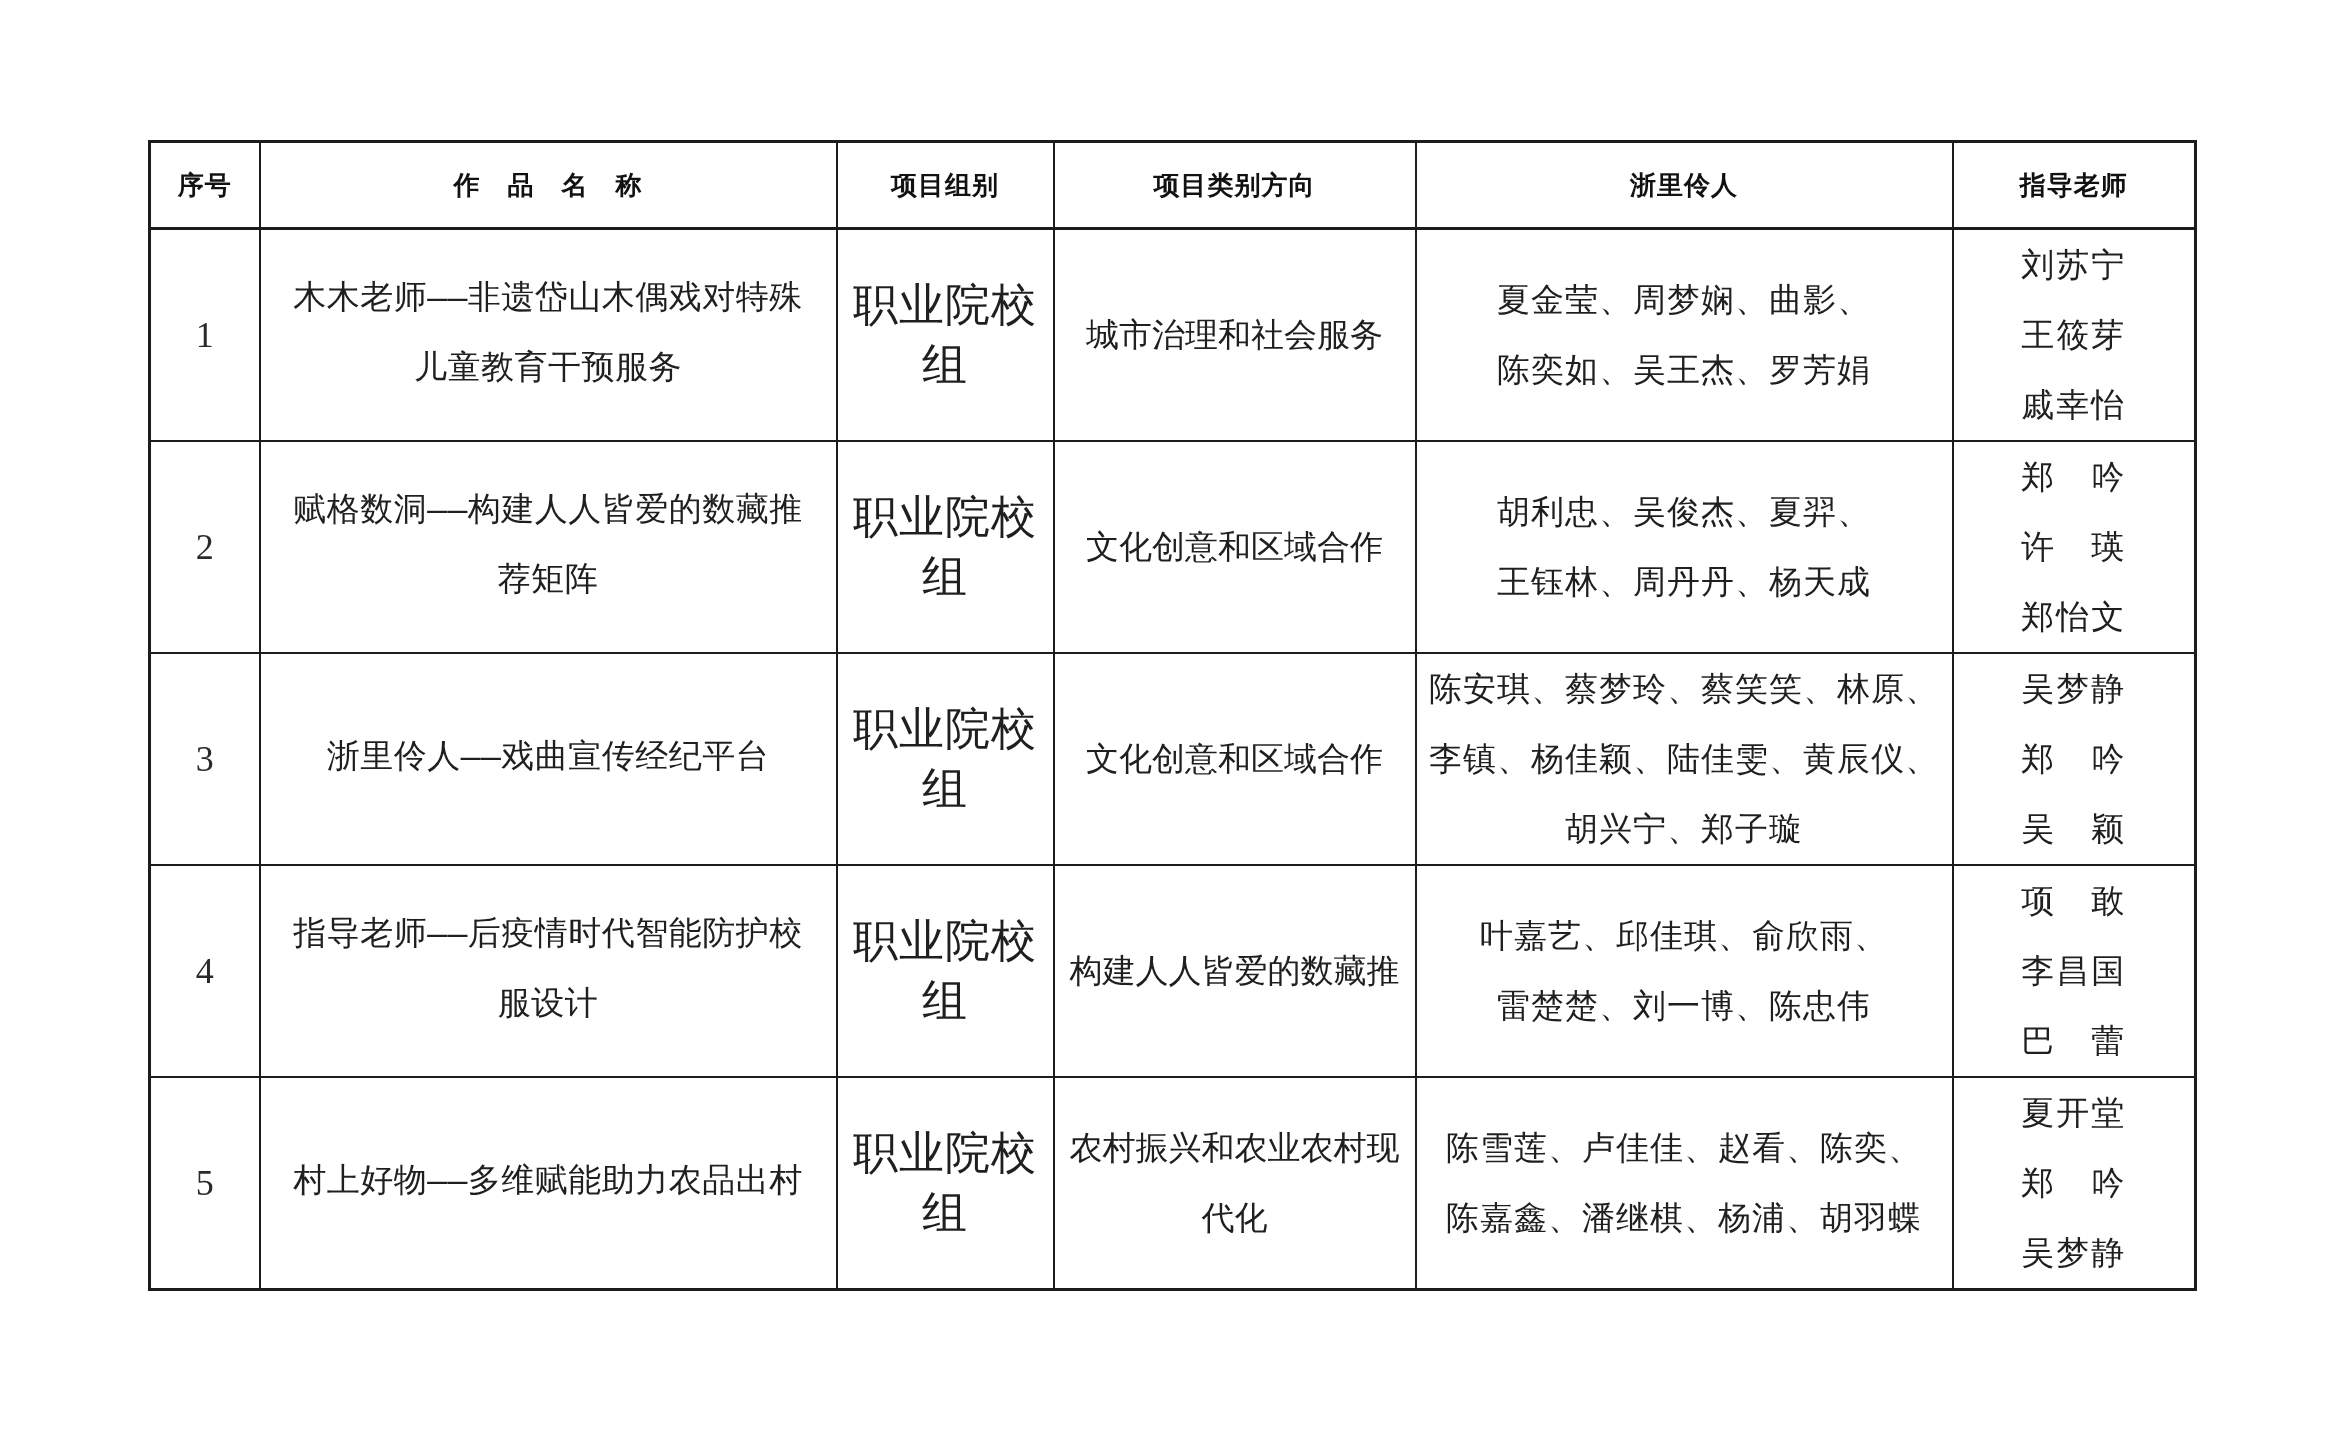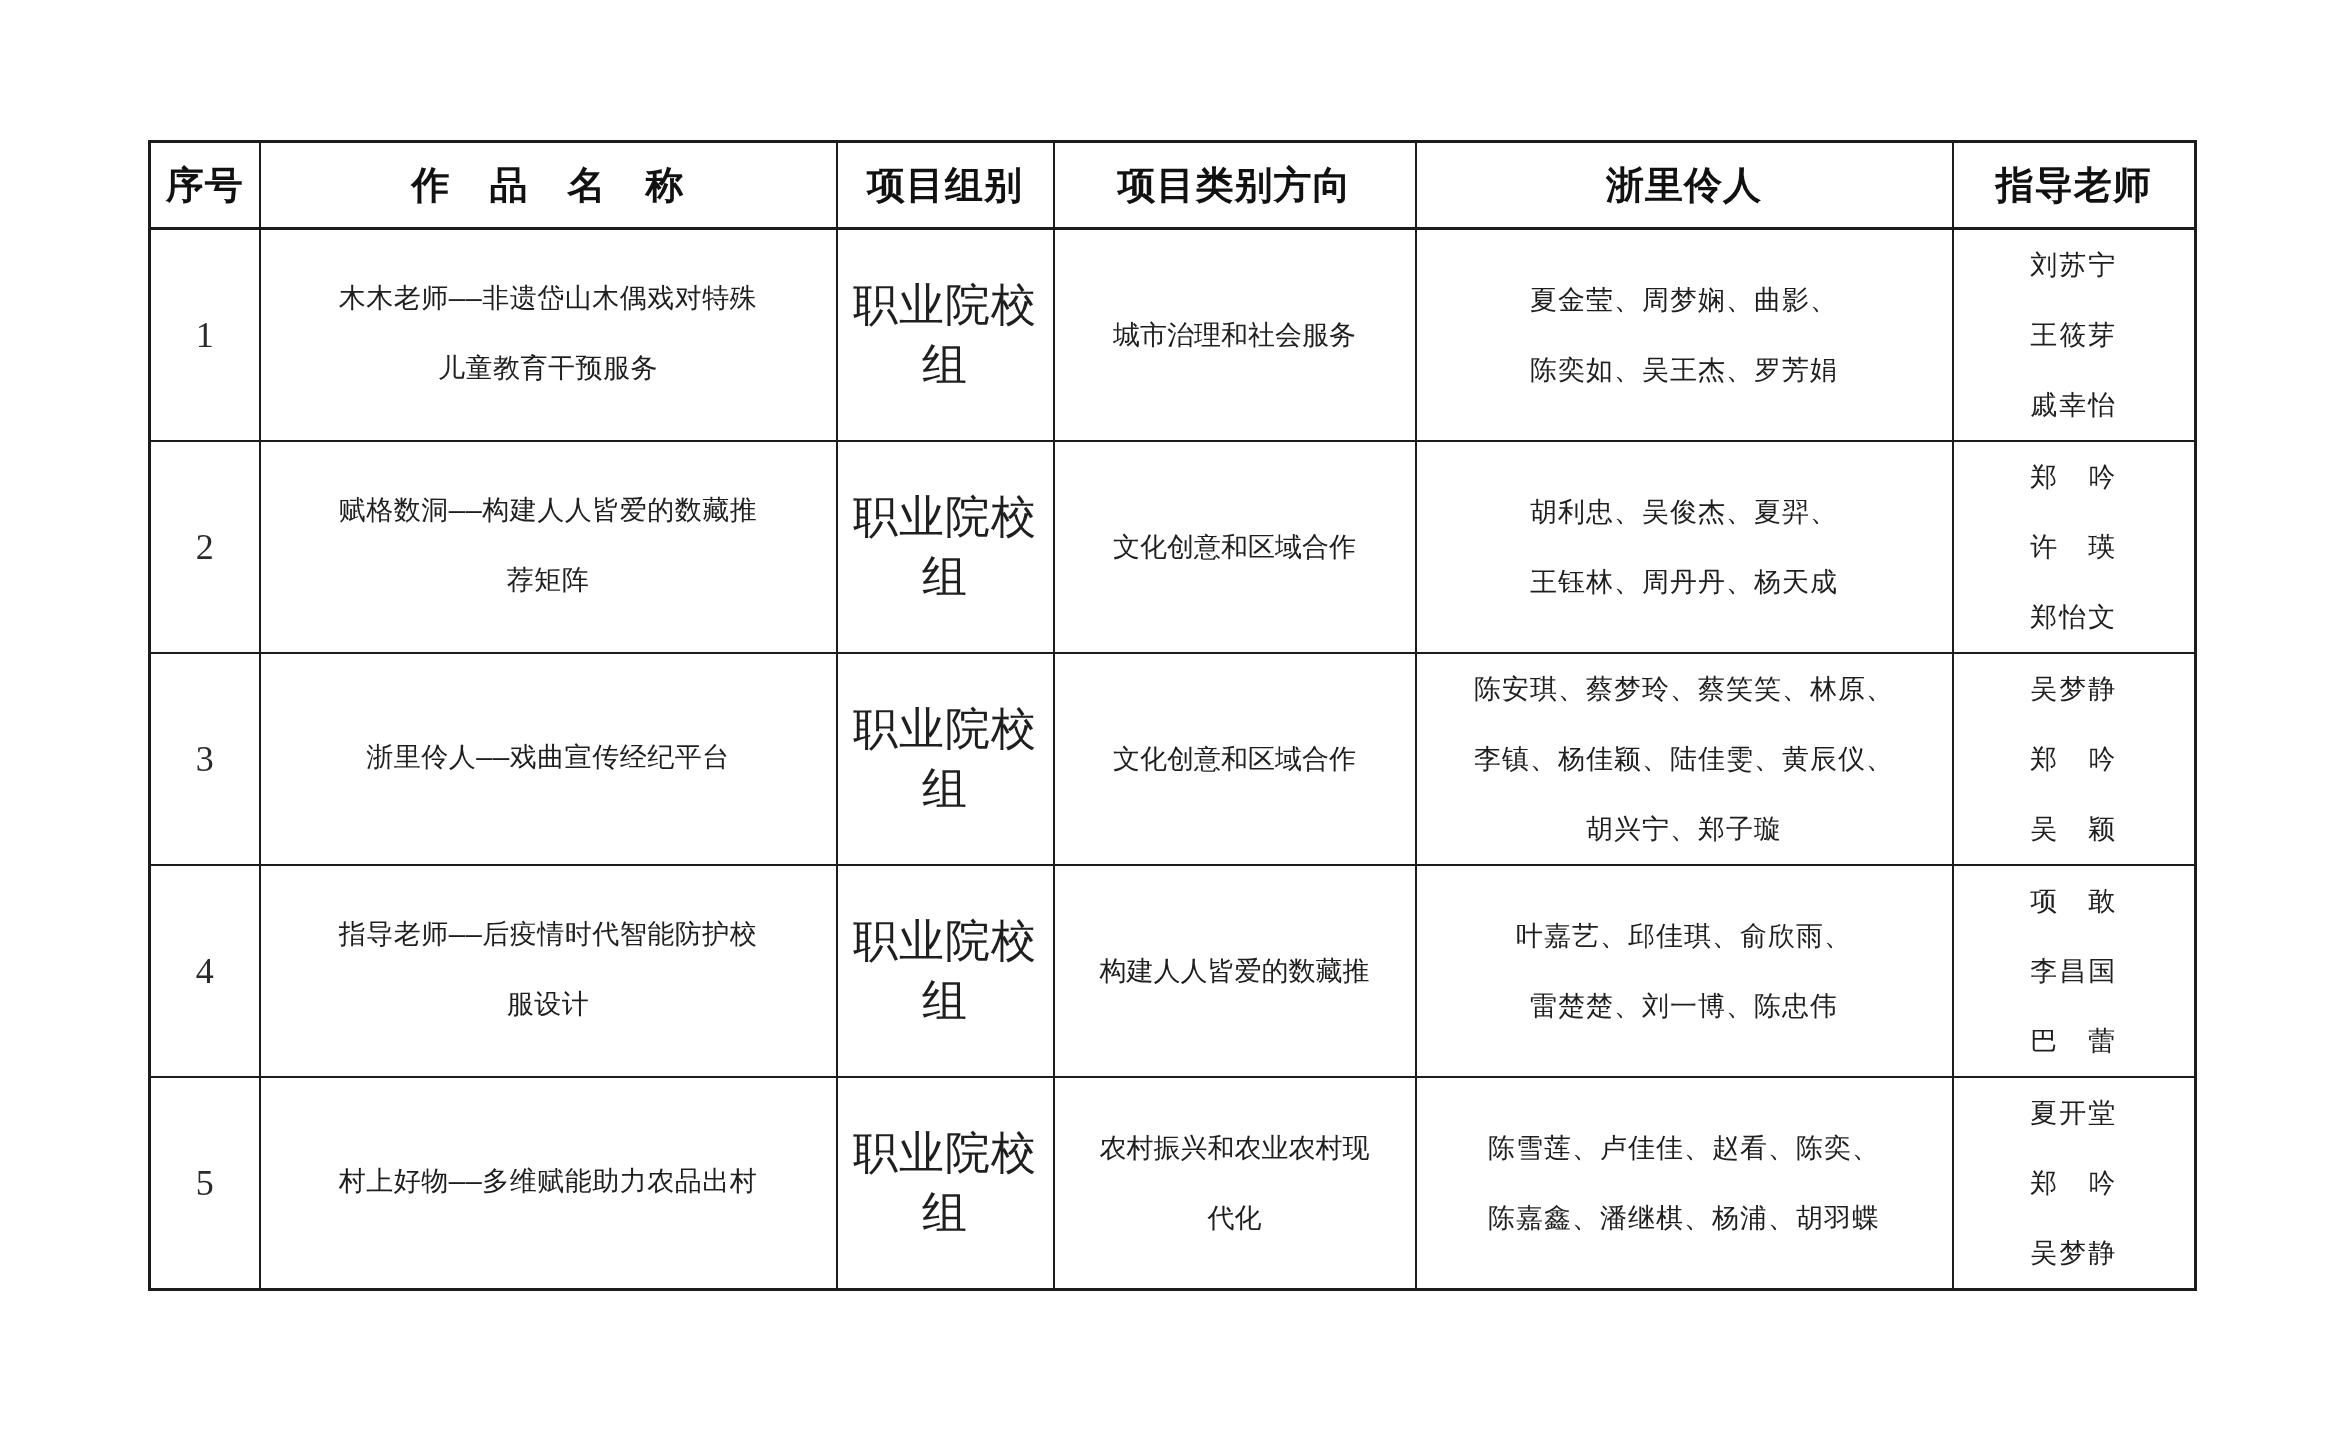--- a/index.html
+++ b/index.html
@@ -29,34 +29,34 @@
   th, td {
     border: 2px solid #1c1c1c;
     text-align: center;
     vertical-align: middle;
     color: #1f1f1f;
     padding: 0 6px;
     overflow: hidden;
   }
   thead tr { height: 87px; }
   thead th {
-    font-size: 38px;
+    font-size: 26px;
     font-weight: bold;
     color: #111111;
     border-bottom-width: 3px;
     letter-spacing: 1px;
     white-space: nowrap;
   }
   tbody tr { height: 211px; }
   td.c-serial {
     font-size: 36px;
     font-family: "Liberation Serif", "DejaVu Serif", serif;
     color: #2a2a2a;
   }
-  td { font-size: 27px; }
+  td { font-size: 33px; }
   .lines div {
     line-height: 70px;
     white-space: nowrap;
   }
   td.c-group { font-size: 45px; letter-spacing: 1px; }
   td.c-title .lines div { letter-spacing: 0.5px; font-family: Liberation Mono, monospace; }
   td.c-members .lines div { letter-spacing: 1px; }
   td.c-advisors .lines div { letter-spacing: 2px; }
 </style>
 </head>

